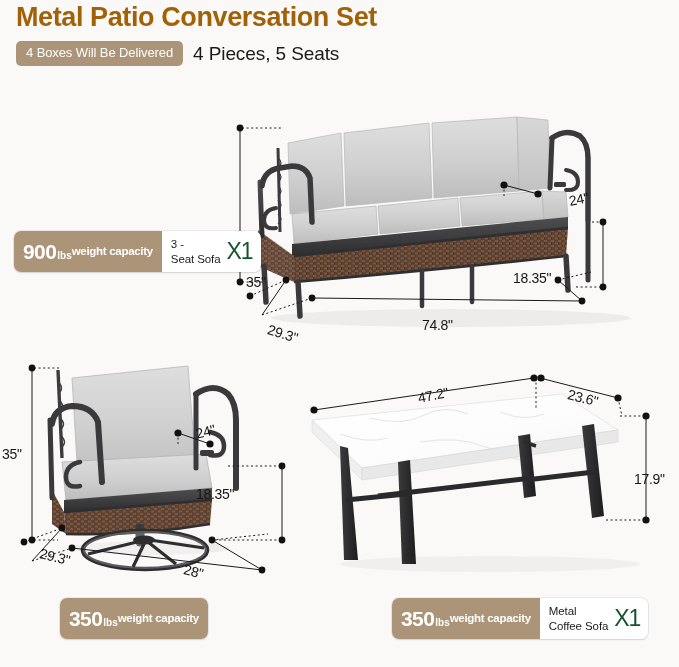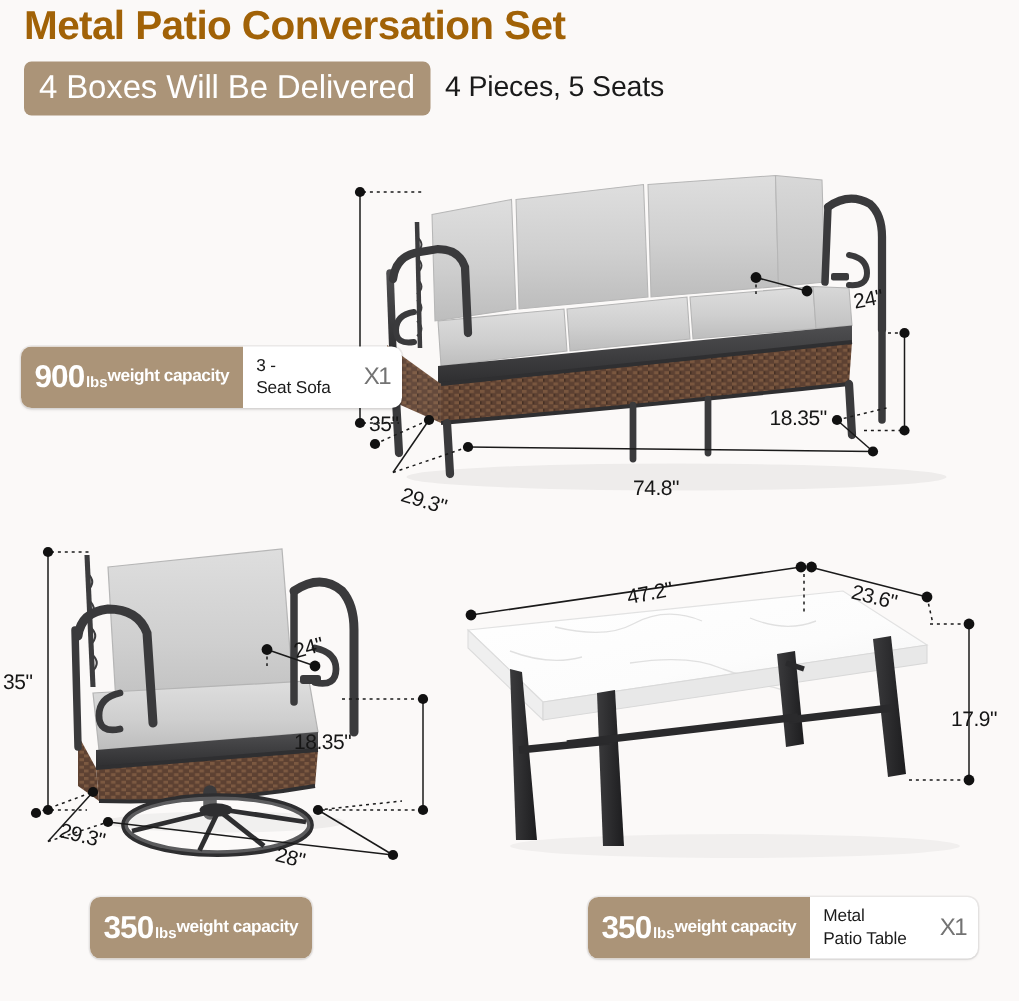--- a/index.html
+++ b/index.html
@@ -30,21 +30,21 @@
     position: absolute;
     left: 16px; top: 41px;
     display: flex;
     align-items: center;
     gap: 10px;
   }
 
   .boxes-badge {
     background: #ab9478;
     color: #ffffff;
-    font-size: 22px;
+    font-size: 13px;
     padding: 4px 10px 6px 10px;
     border-radius: 5px;
     white-space: nowrap;
     letter-spacing: -0.1px;
   }
 
   .pieces-text {
     font-size: 19px;
     color: #1a1a1a;
     white-space: nowrap;
@@ -83,25 +83,24 @@
     gap: 6px;
   }
   .cap-name {
     font-size: 11.5px;
     color: #1b1b1b;
     line-height: 1.22;
     white-space: pre-line;
     letter-spacing: -0.1px;
   }
   .cap-qty {
-    font-size: 16px;
-    color: #737373;
+    font-size: 23px;
+    color: #14532d;
     letter-spacing: -1px;
     font-weight: 500;
-    margin-left: 16px;
   }
 
   #badge-sofa  { left: 14px;  top: 231px; }
   #badge-chair { left: 60px;  top: 598px; }
   #badge-table { left: 392px; top: 598px; }
 
   
   .scene { position: absolute; }
   .dim-label {
     position: absolute;
@@ -428,16 +427,16 @@
 <div class="cap-badge" id="badge-table">
   <div class="cap-left">
     <div class="cap-num-row">
       <span class="cap-num">350</span>
       <span class="cap-unit">lbs</span>
     </div>
     <div class="cap-sub">weight capacity</div>
   </div>
   <div class="cap-right">
     <span class="cap-name">Metal
-Patio Table</span>
+Coffee Sofa</span>
     <span class="cap-qty">X1</span>
   </div>
 </div>
 
 </body></html>

